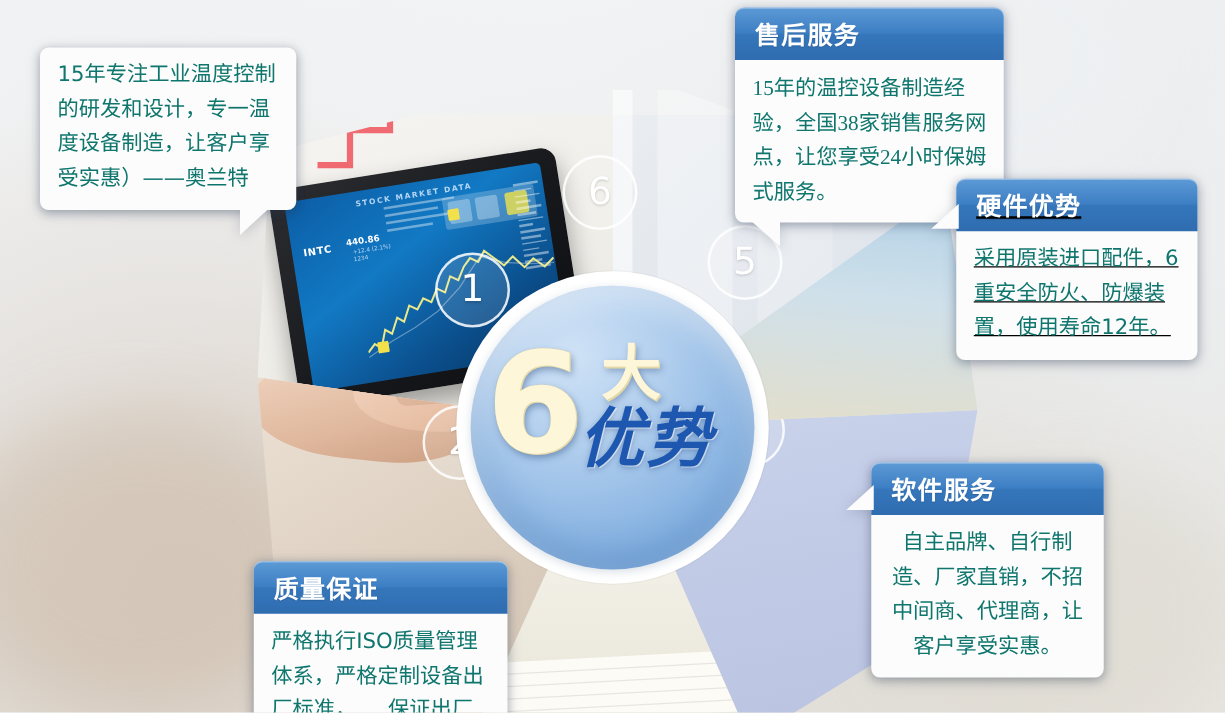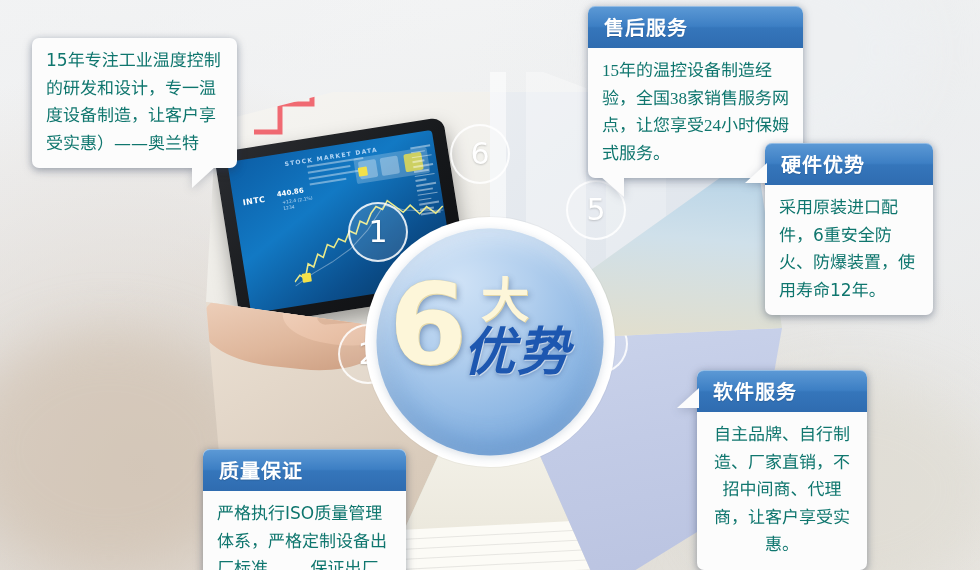--- a/index.html
+++ b/index.html
@@ -366,37 +366,37 @@
 
   <div class="sh-wrap" style="left:588px;top:6px;font-family:Liberation Serif, serif;">
     <div class="card" style="position:relative;width:215px;">
       <div class="hd">售后服务</div>
       <div class="bd">15年的温控设备制造经验，全国38家销售服务网点，让您享受24小时保姆式服务。</div>
       <div class="tail" style="left:12px;bottom:-19px;border-right:24px solid #fcfcfc;border-bottom:21px solid transparent;"></div>
     </div>
   </div>
 
   <div class="sh-wrap" style="left:765px;top:143px;">
-    <div class="card" style="position:relative;width:168px;">
+    <div class="card" style="position:relative;width:193px;text-decoration:underline;">
       <div class="hd">硬件优势</div>
       <div class="bd">采用原装进口配件，6重安全防火、防爆装置，使用寿命12年。</div>
       <div class="tail" style="left:-20px;top:20px;border-right:22px solid #fcfcfc;border-top:20px solid transparent;"></div>
     </div>
   </div>
 
 
   <div class="sh-wrap" style="left:203px;top:449px;">
     <div class="card" style="position:relative;width:203px;">
       <div class="hd">质量保证</div>
       <div class="bd">严格执行ISO质量管理体系，严格定制设备出厂标准，　　保证出厂设备无缺陷、无安全隐患。</div>
       <div class="tail" style="right:-22px;bottom:10px;border-left:24px solid #fcfcfc;border-top:22px solid transparent;"></div>
     </div>
   </div>
 
   <div class="sh-wrap" style="left:697px;top:370px;">
-    <div class="card" style="position:relative;width:170px;">
+    <div class="card" style="position:relative;width:186px;">
       <div class="hd">软件服务</div>
       <div class="bd center">自主品牌、自行制造、厂家直销，不招中间商、代理商，让客户享受实惠。</div>
       <div class="tail" style="left:-20px;top:18px;border-right:22px solid #fcfcfc;border-top:20px solid transparent;"></div>
     </div>
   </div>
 
 </div>
 
 </body></html>

